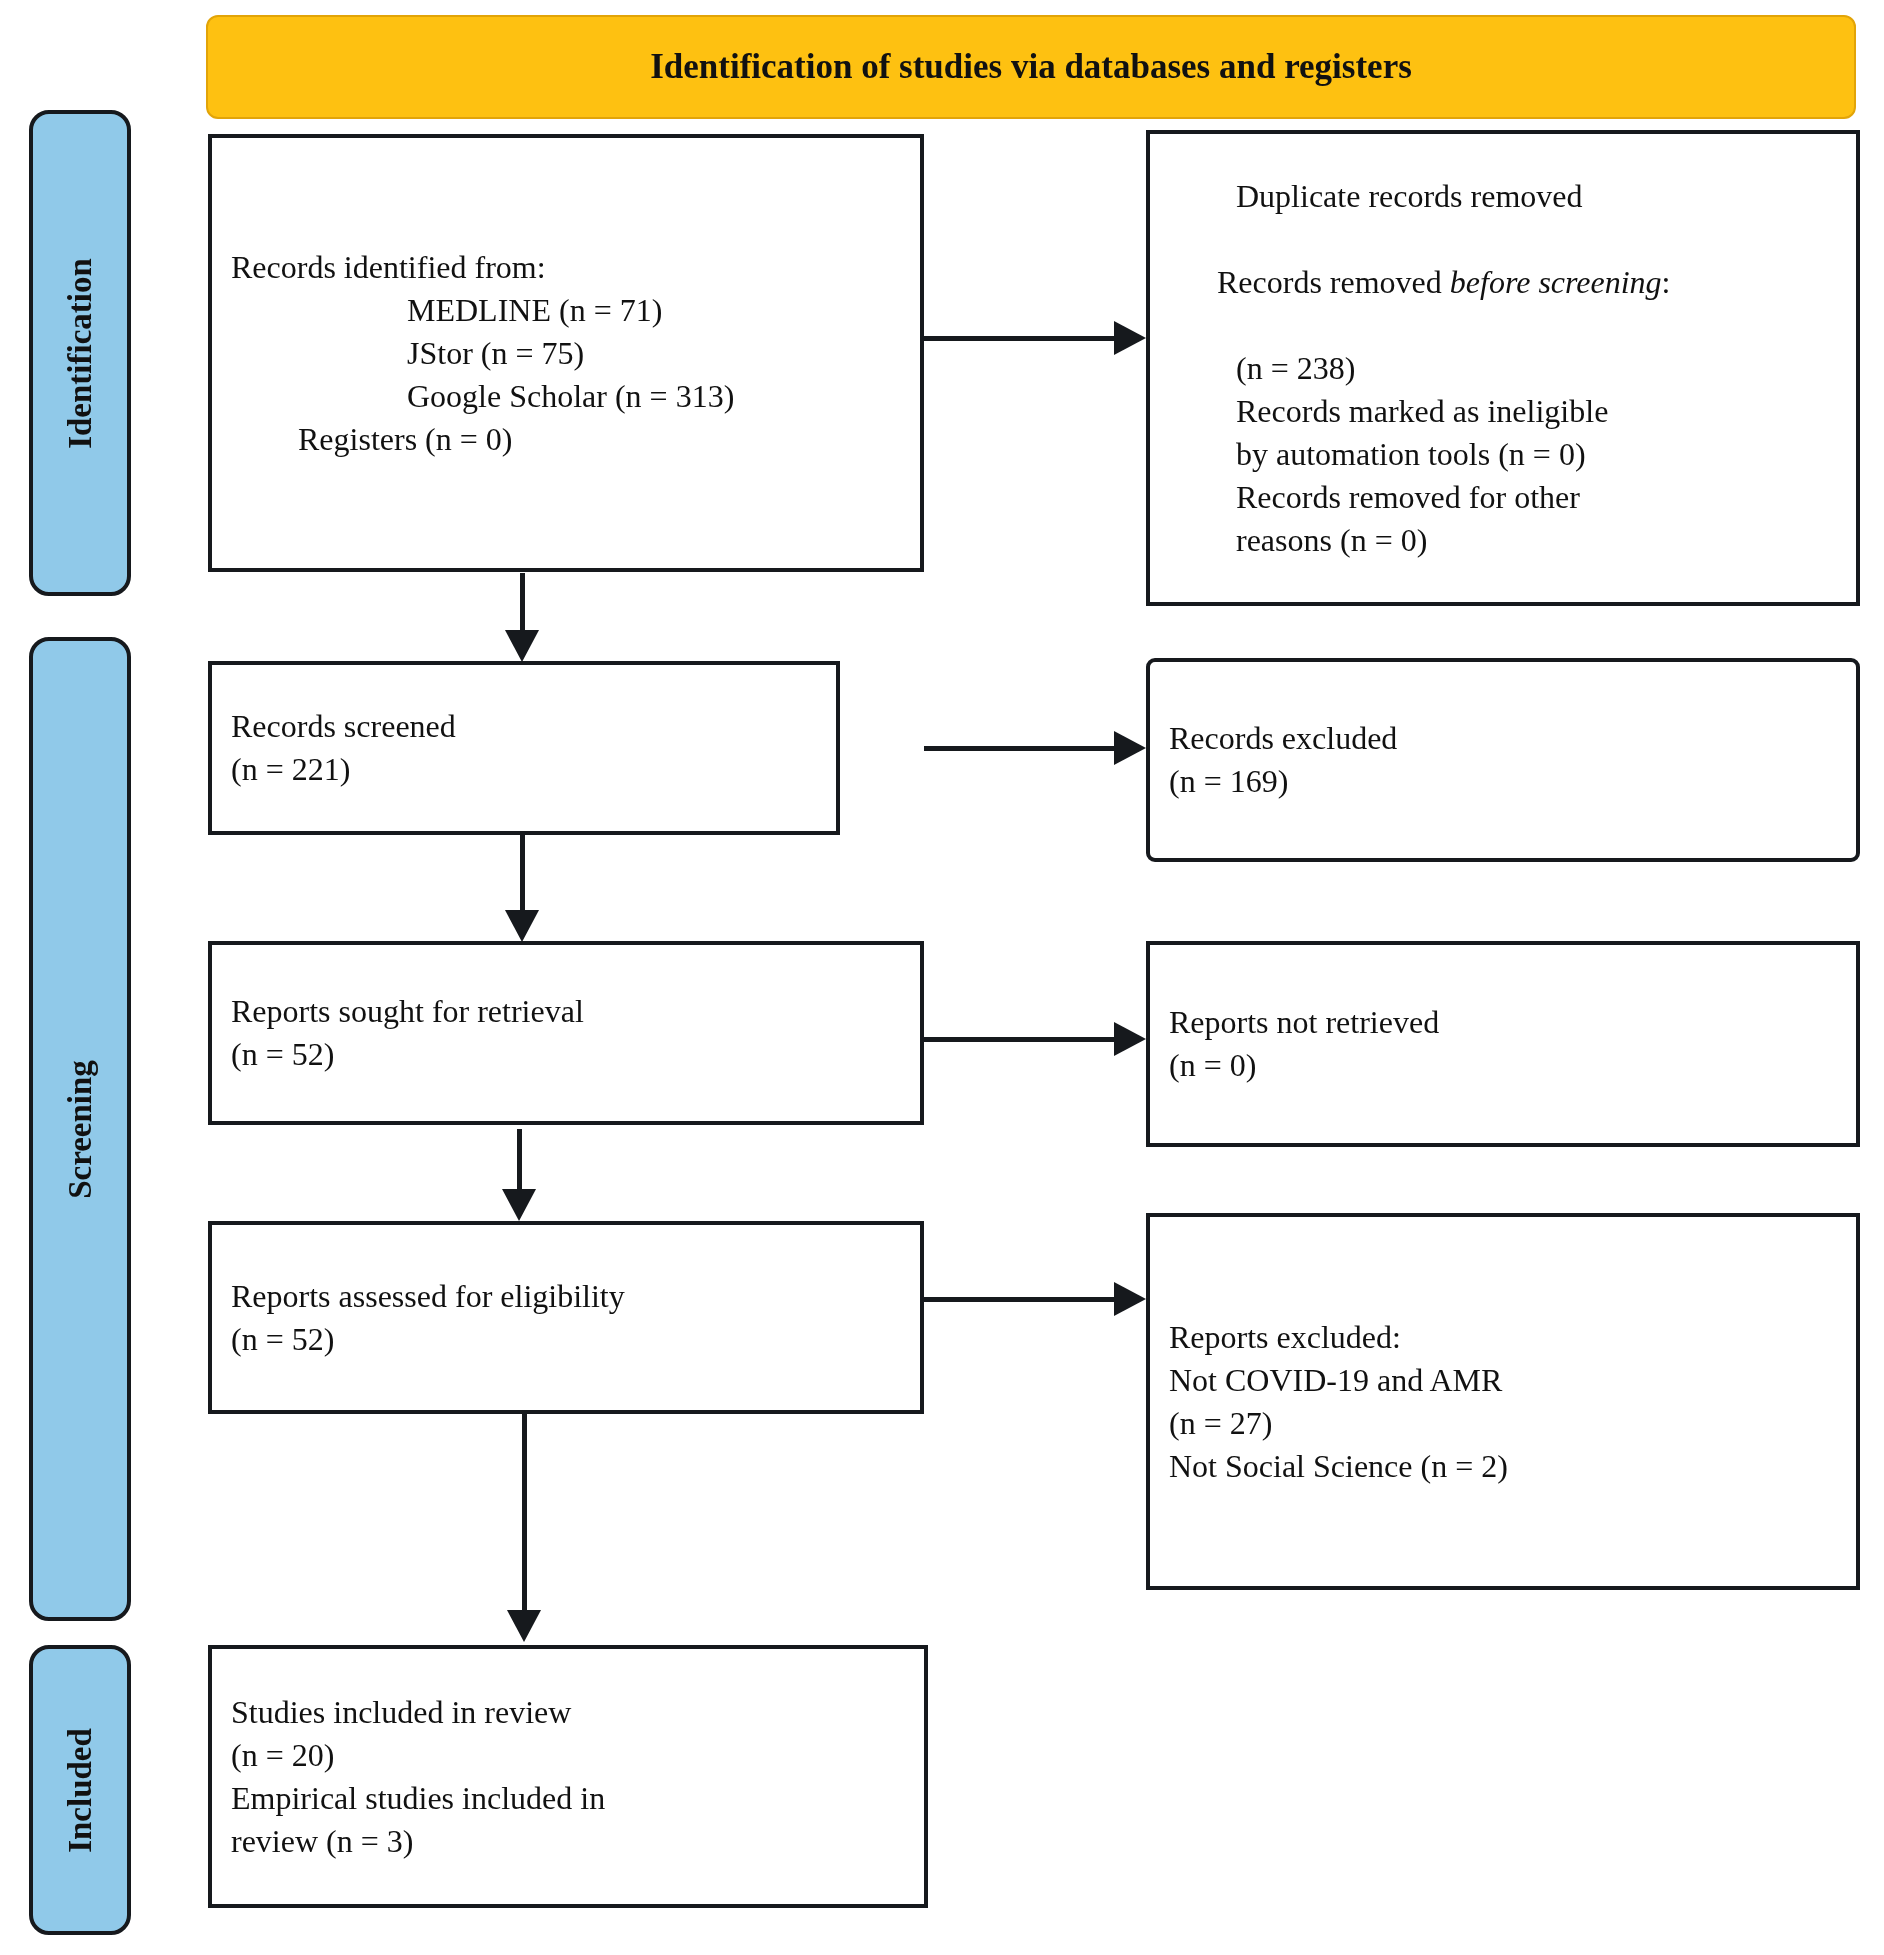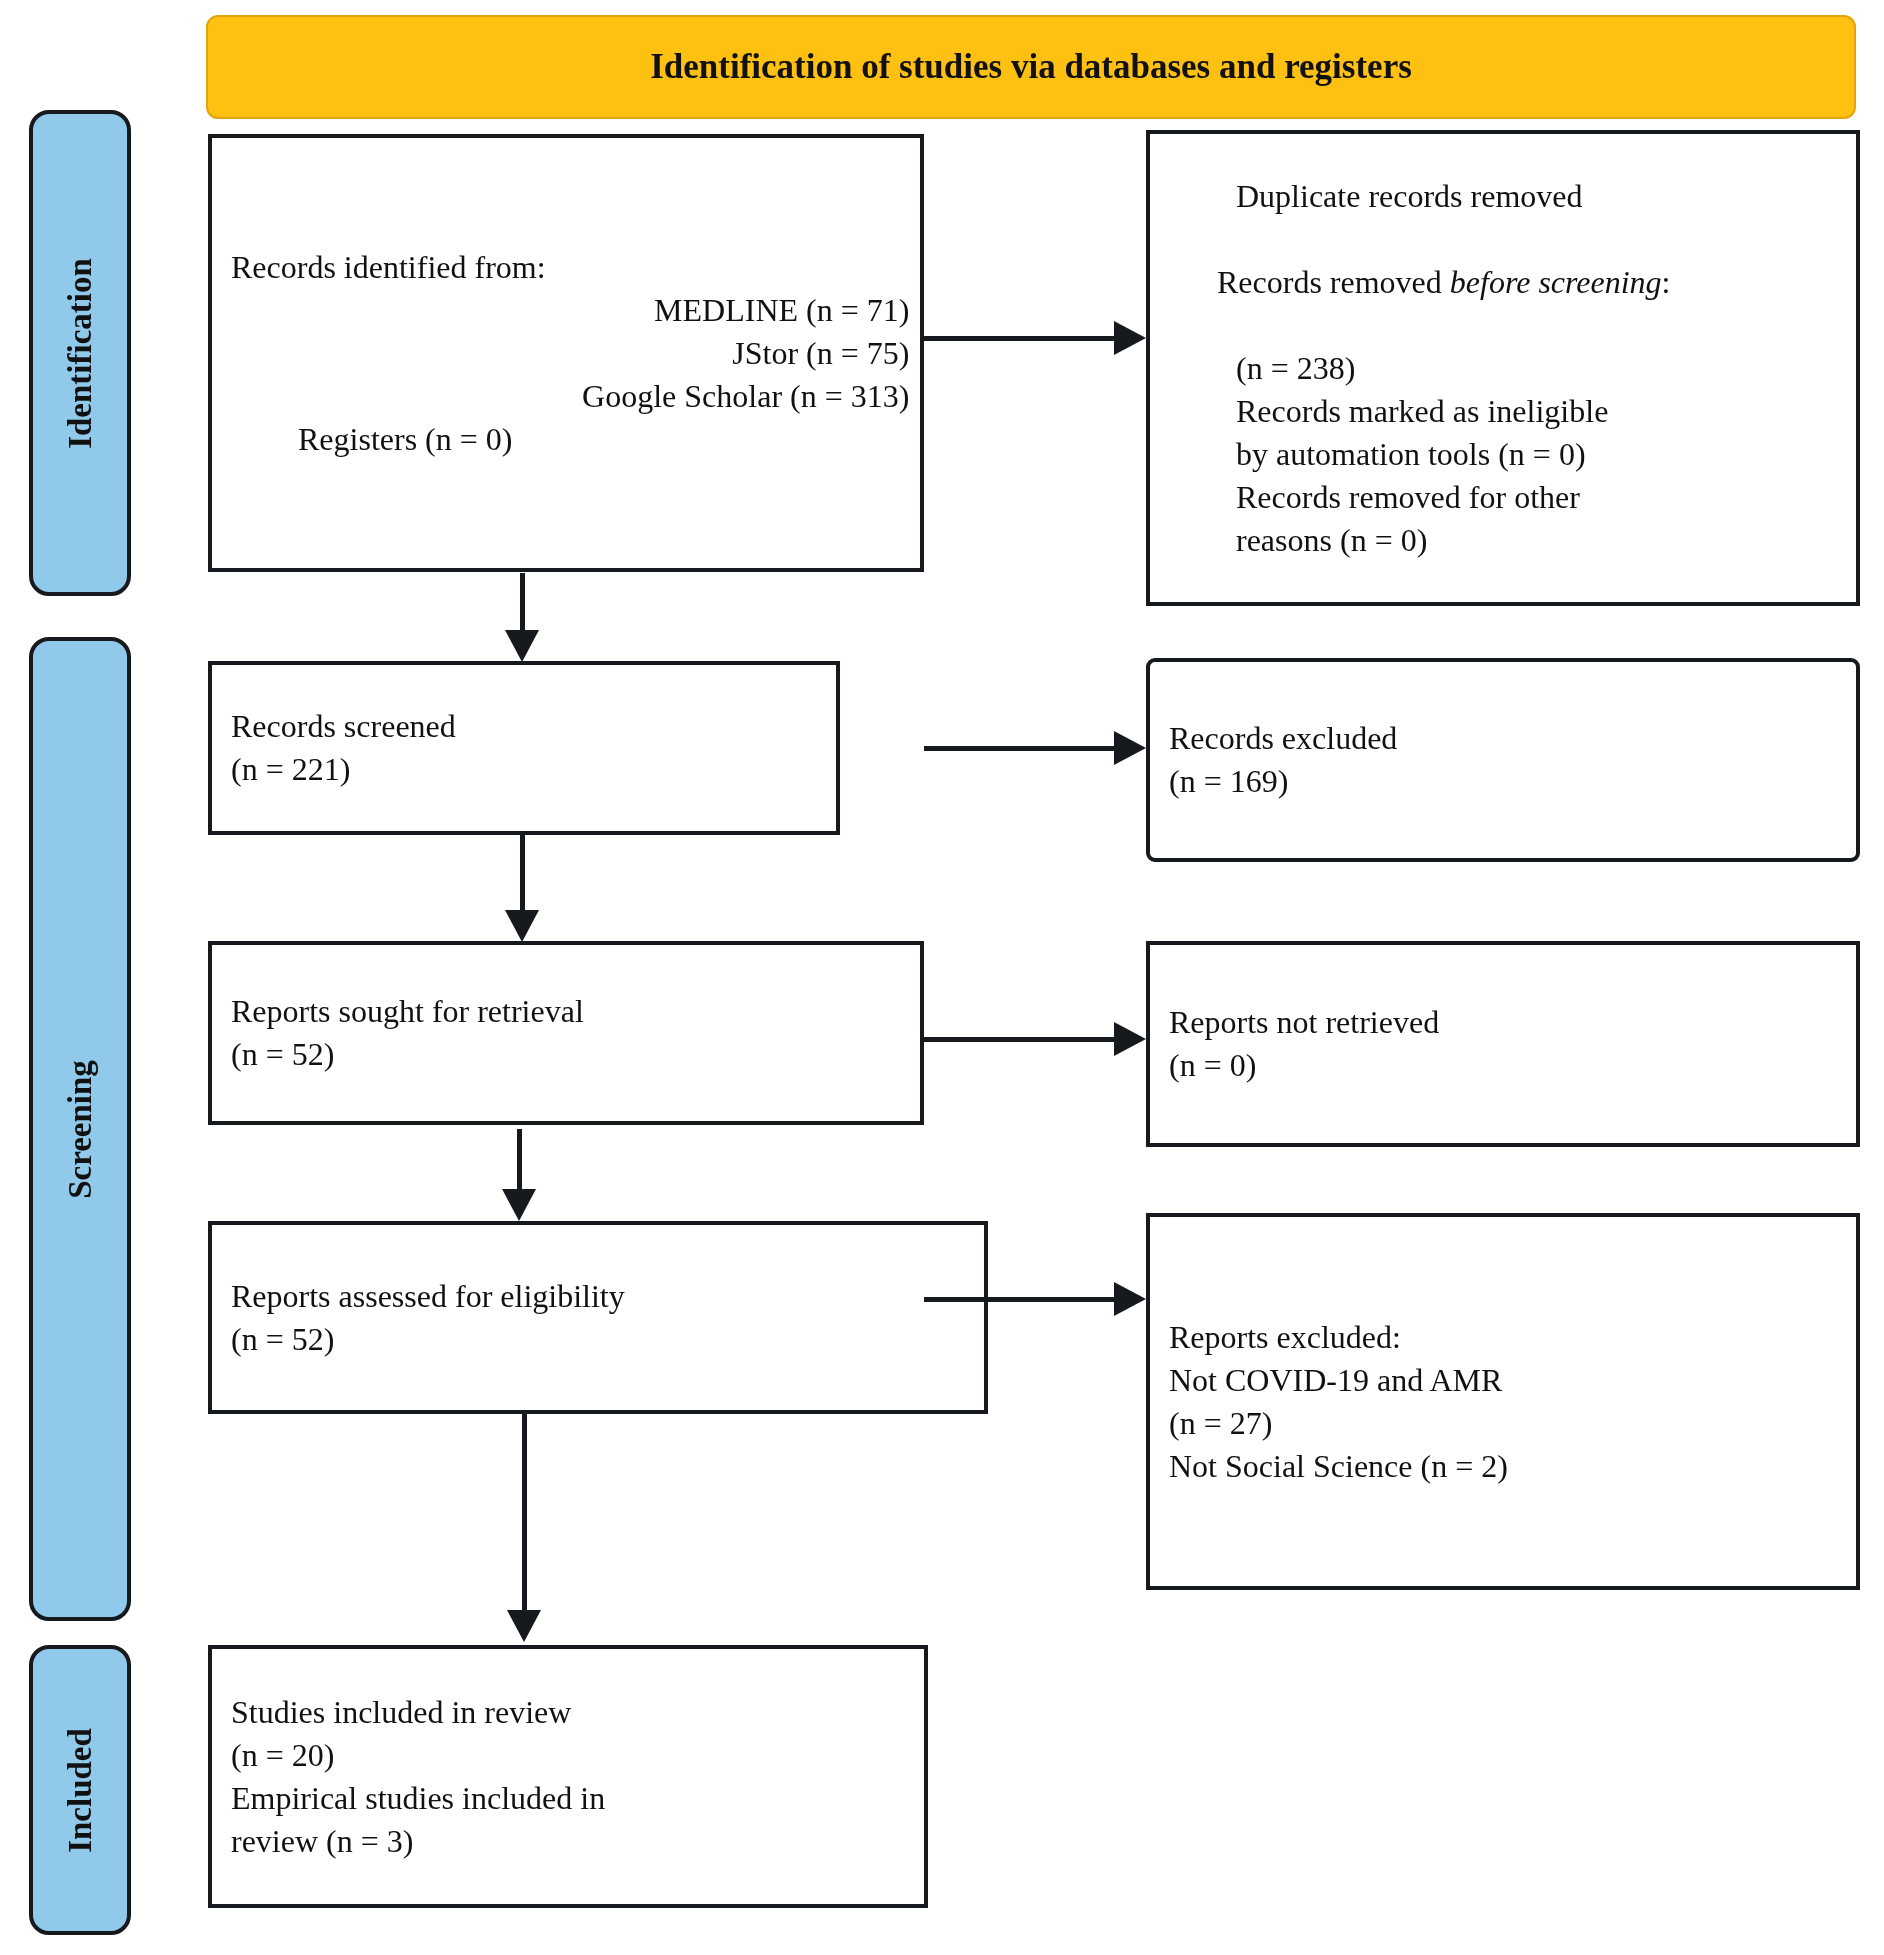--- a/index.html
+++ b/index.html
@@ -40,21 +40,21 @@
     position: absolute;
     background: #ffffff;
     border: 4.7px solid #16191D;
     box-sizing: border-box;
     display: flex; flex-direction: column; justify-content: center;
     padding-left: 19px; padding-right: 10.6px;
     font-size: 32px; line-height: 43px;
   }
   .bline { white-space: pre-wrap; }
   .ind1 { padding-left: 67px; }
-  .ind2 { padding-left: 176px; text-align: right; }
+  .ind2 { padding-left: 176px; }
   .it { font-style: italic; }
   .arrow-h {
     position: absolute; height: 4.7px; background: #16191D;
   }
   .arrow-h::after {
     content: ""; position: absolute; right: -32px; top: 50%;
     transform: translateY(-50%); width: 0; height: 0;
     border-left: 32px solid #16191D;
     border-top: 17.3px solid transparent;
     border-bottom: 17.3px solid transparent;
@@ -100,21 +100,21 @@
   <div class="box" style="left:208px; top:661px; width:632px; height:174px;">
     <div class="bline">Records screened</div>
     <div class="bline">(n = 221)</div>
   </div>
 
   <div class="box" style="left:208px; top:941px; width:716px; height:184px;">
     <div class="bline">Reports sought for retrieval</div>
     <div class="bline">(n = 52)</div>
   </div>
 
-  <div class="box" style="left:208px; top:1221px; width:780px; height:193px;">
+  <div class="box" style="left:208px; top:1221px; width:716px; height:193px;">
     <div class="bline">Reports assessed for eligibility</div>
     <div class="bline">(n = 52)</div>
   </div>
 
   <div class="box" style="left:208px; top:1645px; width:720px; height:263px;">
     <div class="bline">Studies included in review</div>
     <div class="bline">(n = 20)</div>
     <div class="bline">Empirical studies included in</div>
     <div class="bline">review (n = 3)</div>
   </div>

